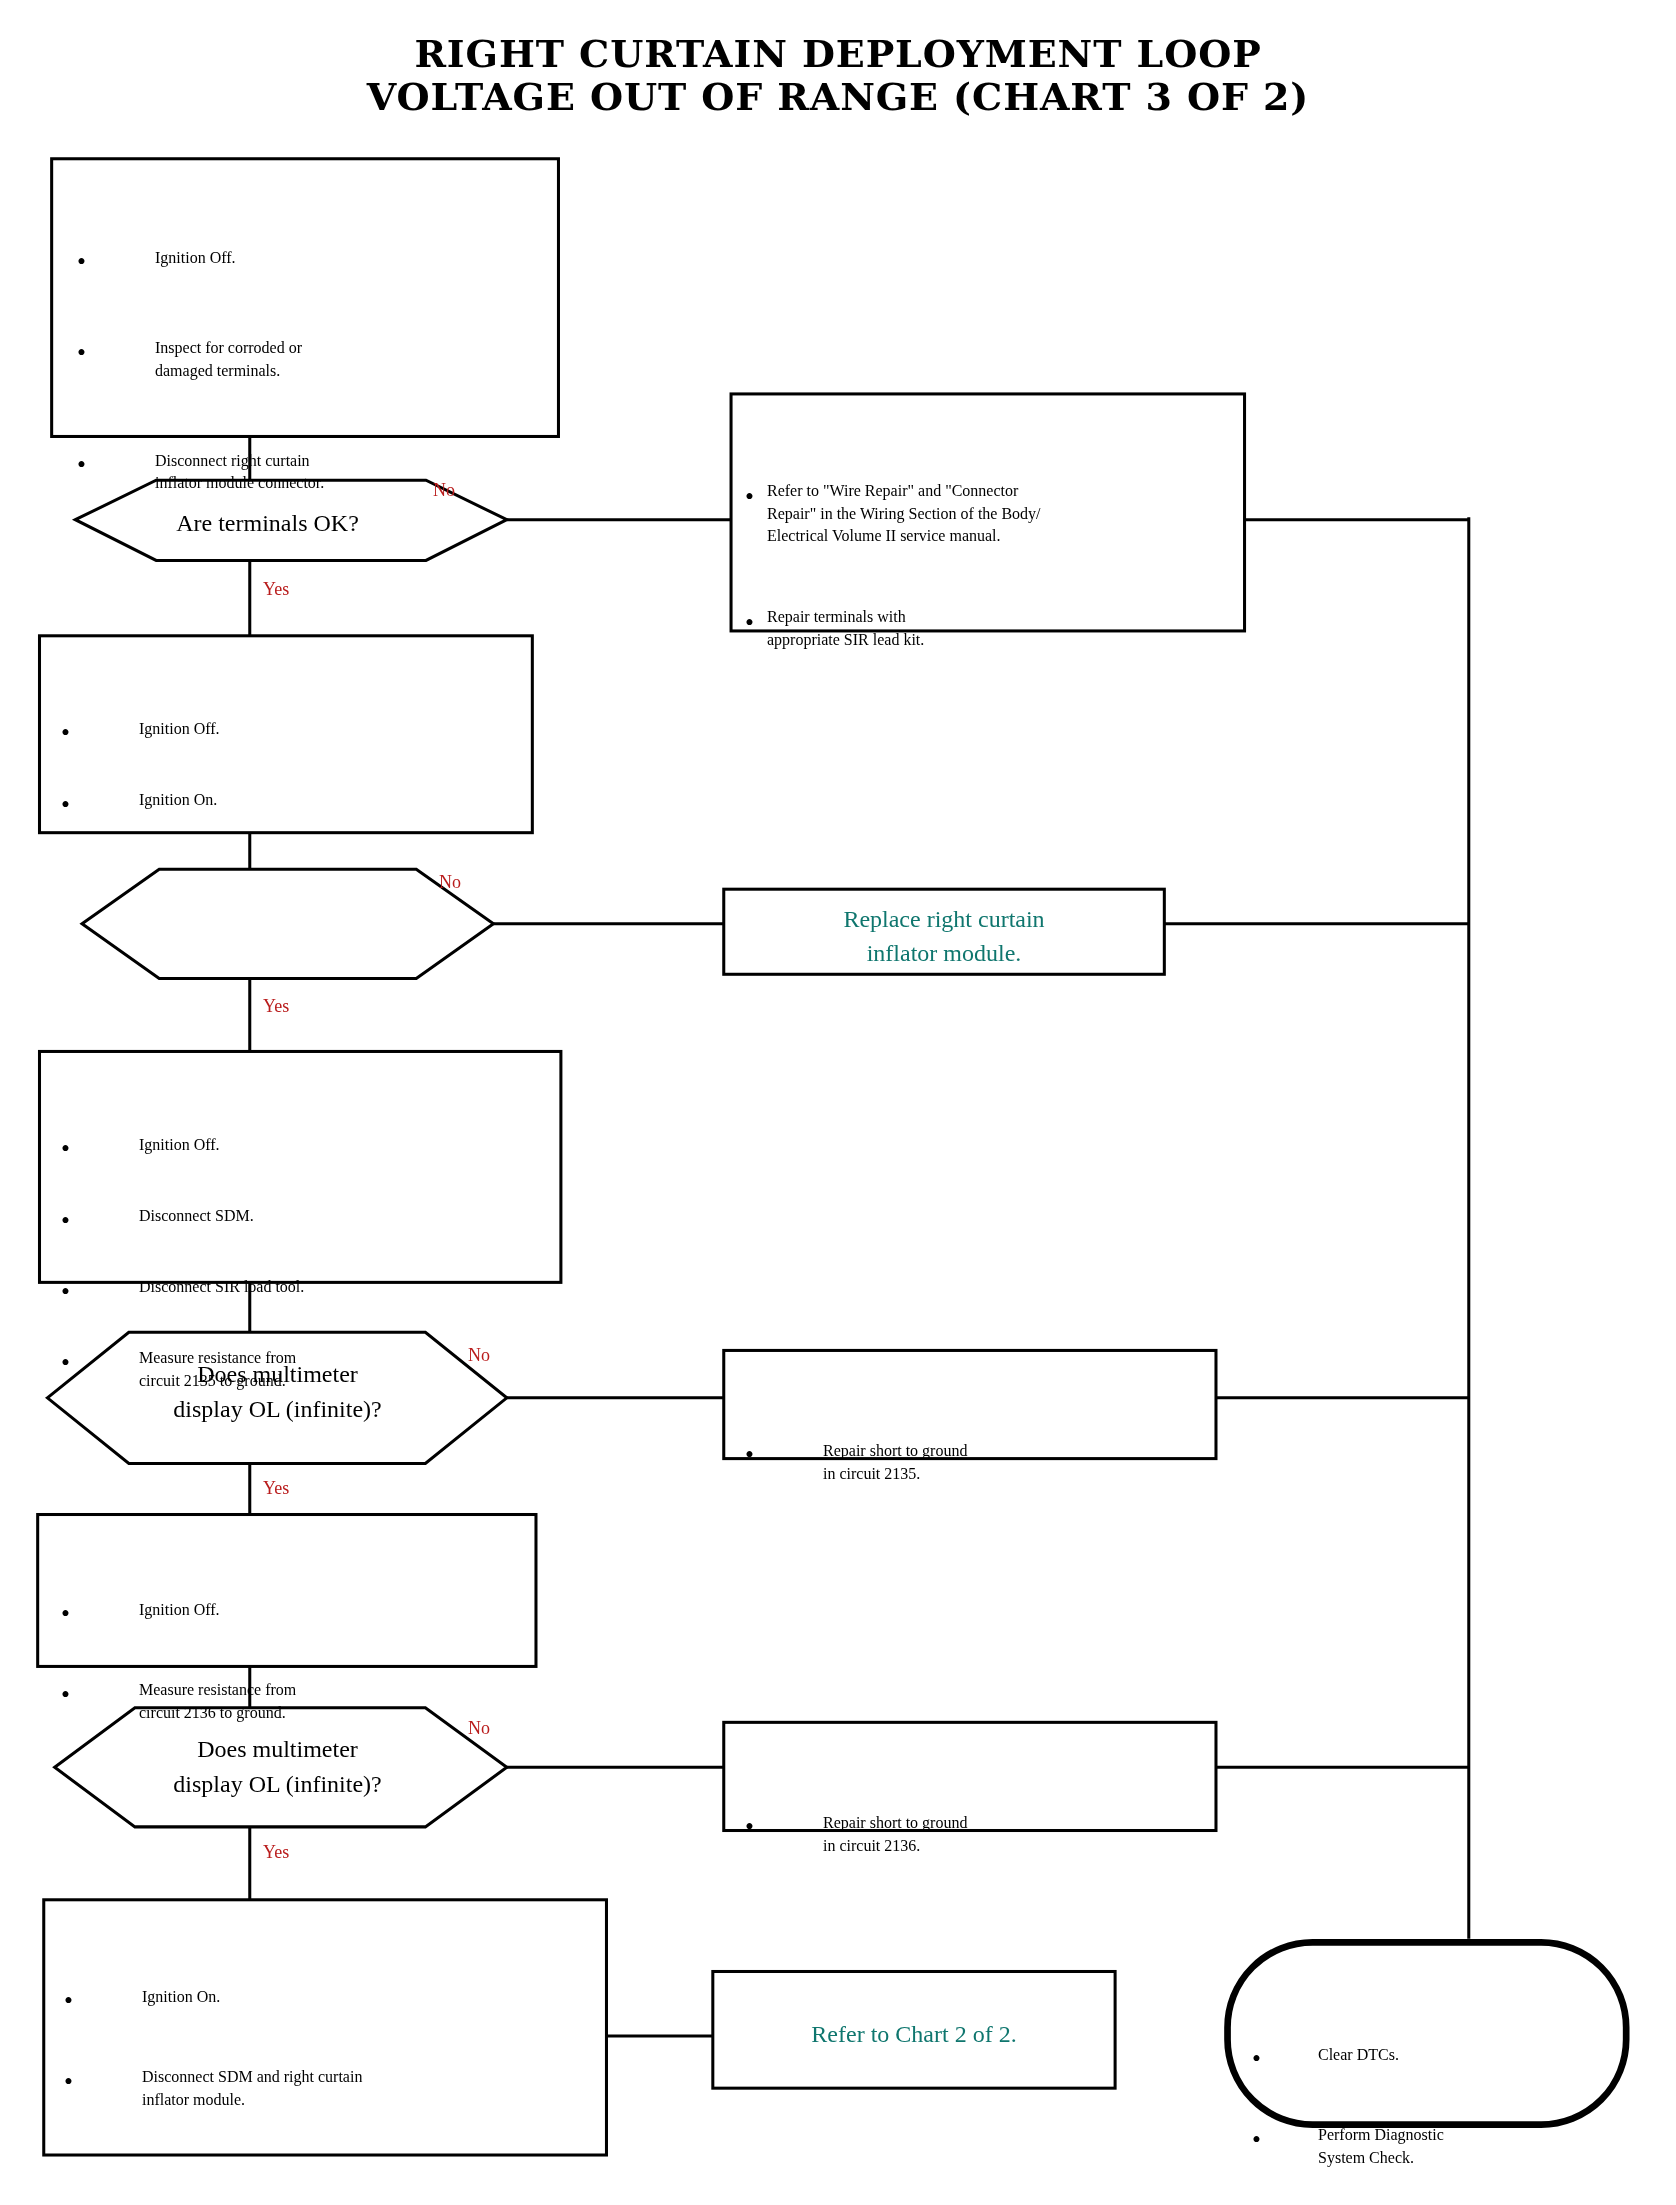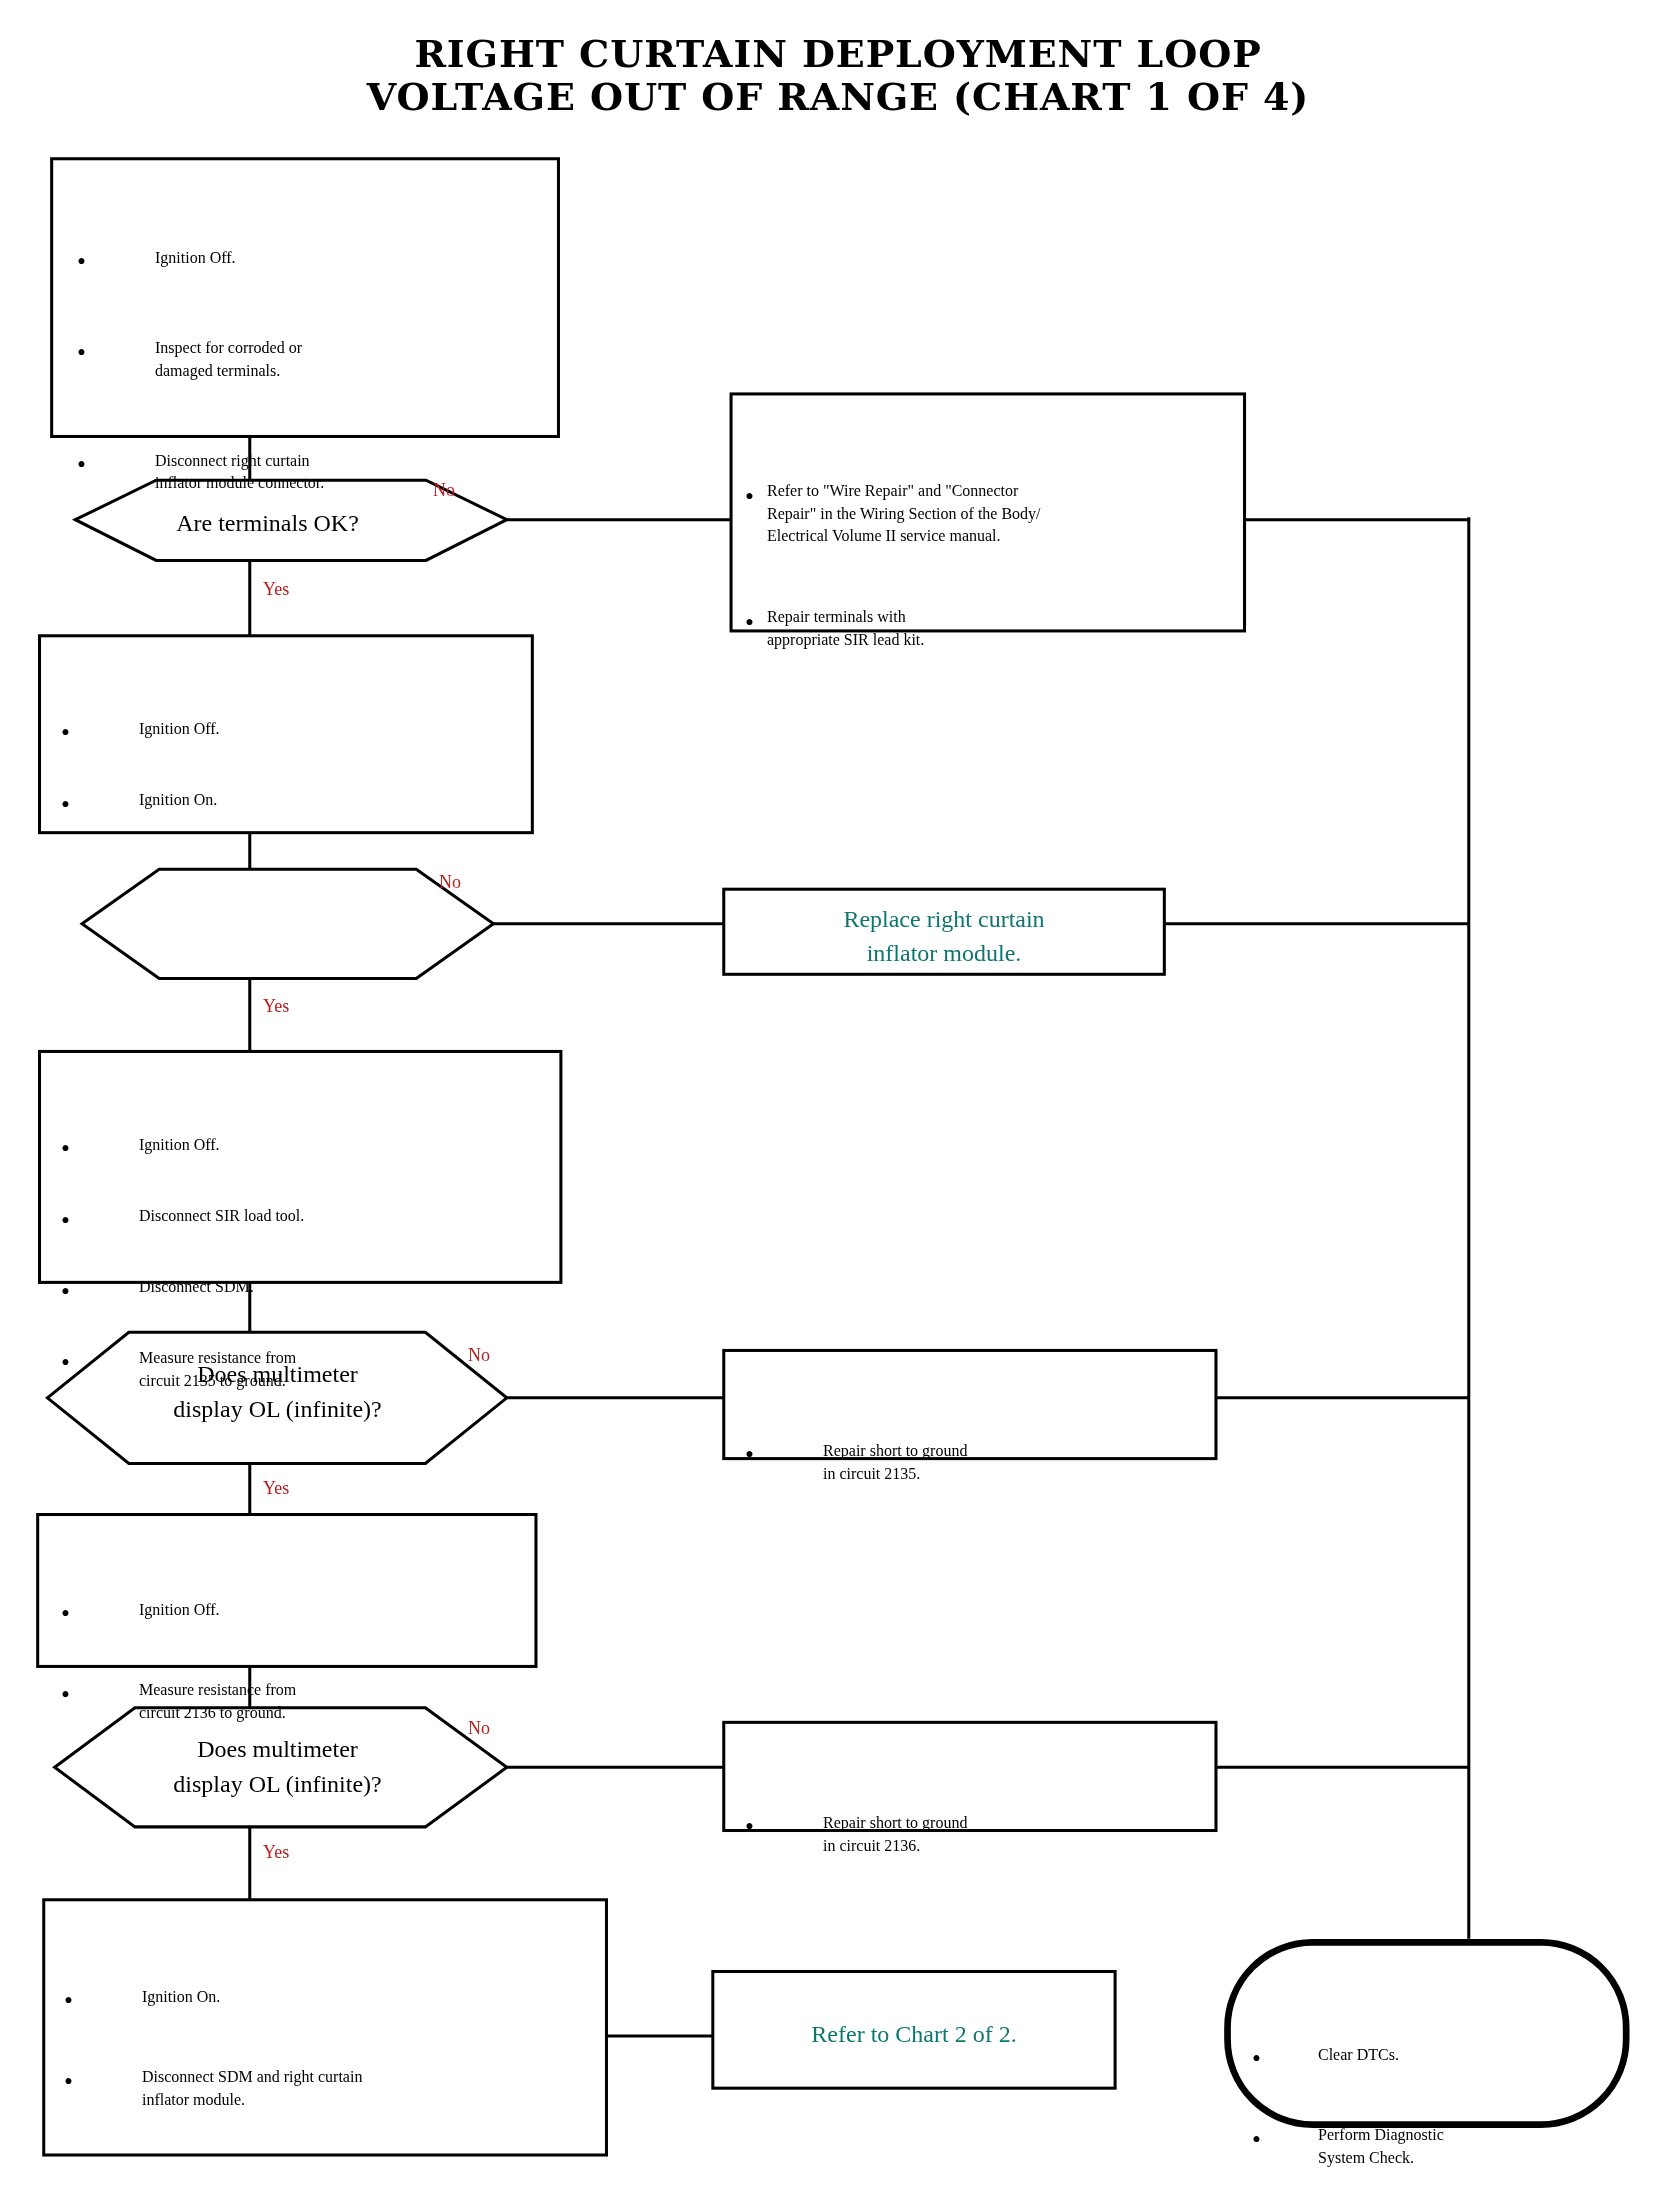--- a/index.html
+++ b/index.html
@@ -123,21 +123,21 @@
     white-space: pre-line;
     color: #0f766e;
   }
 </style>
 </head>
 <body>
 
 <div id="page">
 
   <div class="title">RIGHT CURTAIN DEPLOYMENT LOOP
-VOLTAGE OUT OF RANGE (CHART 1 OF 4)</div>
+VOLTAGE OUT OF RANGE (CHART 3 OF 2)</div>
 
   <svg id="flow" viewBox="0 0 2758 3628">
 
     <rect class="box-fill" x="85" y="261" width="834" height="457"></rect>
 
     <path class="connector" d="M411,718 L411,790"></path>
 
     <polygon class="hex-fill" points="124,855 257,790 701,790 834,855 701,922 257,922"></polygon>
 
     <path class="connector" d="M834,855 L1203,855"></path>
@@ -221,22 +221,22 @@
 
   <div class="branch-label" style="left:439px; top:872px;">No</div>
   <div class="branch-label" style="left:263px; top:996px;">Yes</div>
 
   <div class="plain-center" style="left:736px; top:902px; width:416px;">Replace right curtain
 inflator module.</div>
 
   <div class="txt" style="left:61px; top:1069px; width:462px;">
     <ul class="blist">
       <li>Ignition Off.</li>
+      <li>Disconnect SDM.</li>
       <li>Disconnect SIR load tool.</li>
-      <li>Disconnect SDM.</li>
       <li>Measure resistance from
 circuit 2135 to ground.</li>
     </ul>
   </div>
 
   <div class="decision-text" style="left:92px; top:1357px; width:371px;">Does multimeter
 display OL (infinite)?</div>
   <div class="branch-label" style="left:468px; top:1345px;">No</div>
   <div class="branch-label" style="left:263px; top:1478px;">Yes</div>
 

